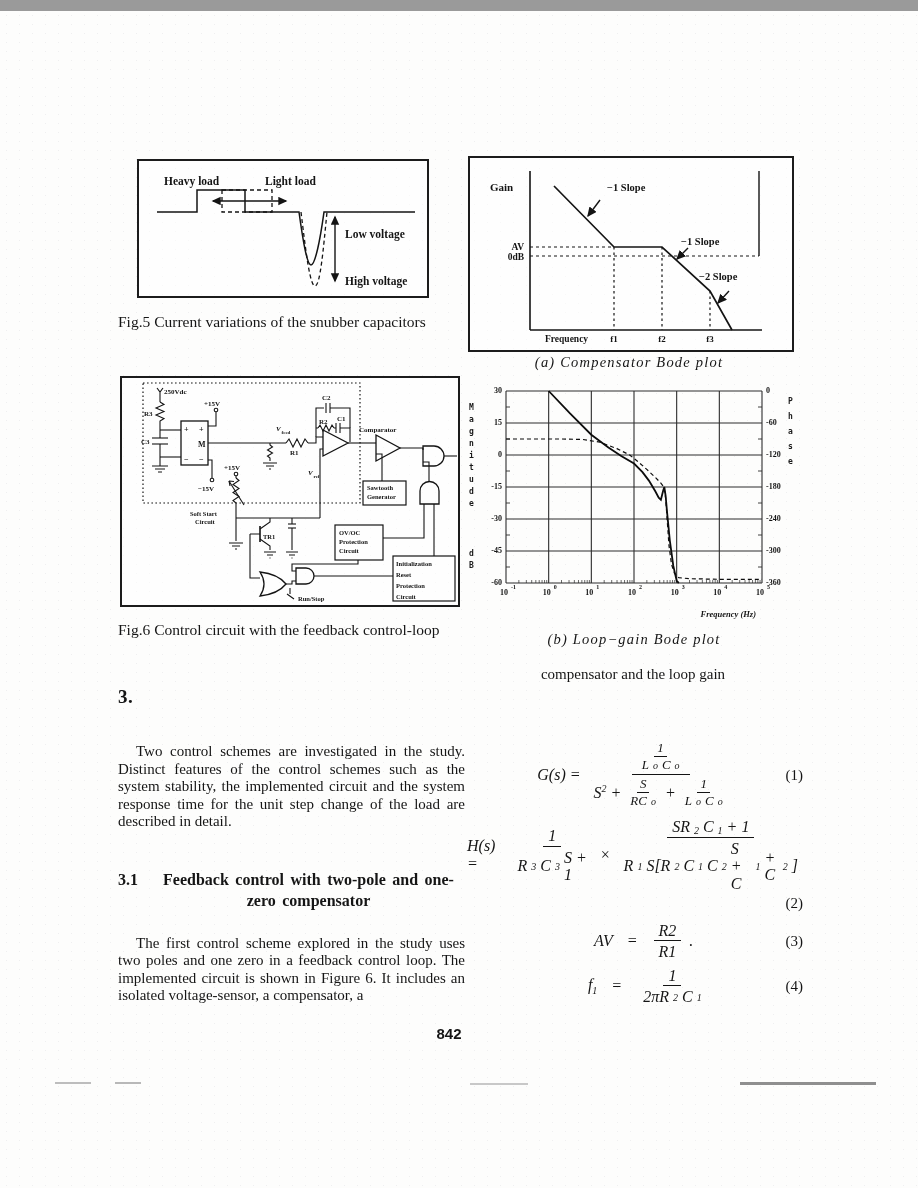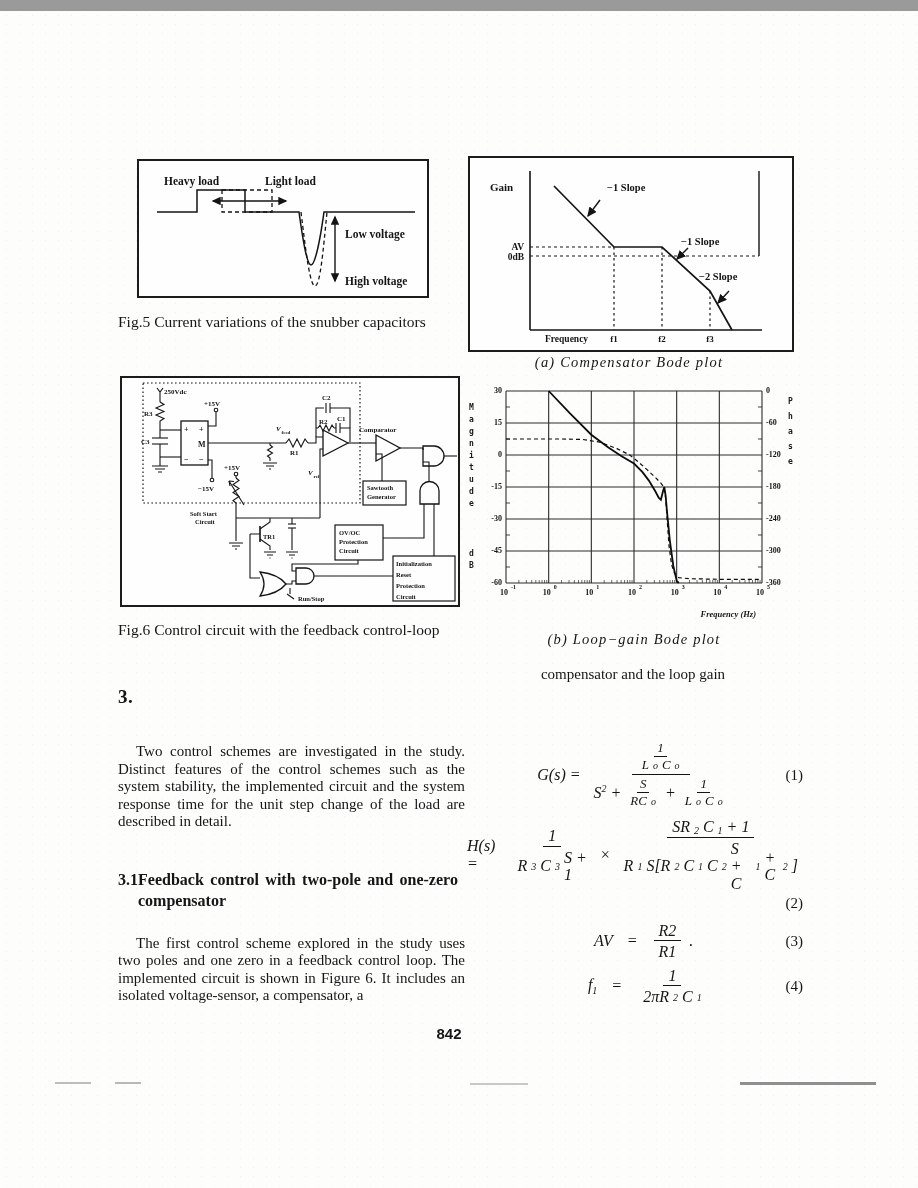--- a/index.html
+++ b/index.html
@@ -10,22 +10,22 @@
   .abs{position:absolute;}
   .figbox{position:absolute;border:2px solid #1c1c1c;background:rgba(255,255,255,.55);}
   .caption{position:absolute;font-size:15.5px;color:#161616;white-space:nowrap;}
   .subcap{position:absolute;font-size:14.5px;letter-spacing:1.2px;text-align:center;color:#161616;font-style:italic;}
   svg{display:block;}
   svg text{fill:#141414;font-family:"Liberation Serif",serif;}
   .leftcol{position:absolute;left:118px;top:675px;width:347px;}
   .rightcol{position:absolute;left:467px;top:712px;width:338px;}
   .h-sec{display:flex;gap:24px;font-size:19px;font-weight:bold;letter-spacing:.4px;}
   .h-sec .t{word-spacing:3px;}
-  .h-sub{display:flex;font-size:16px;font-weight:bold;margin-top:38px;line-height:21px;}
-  .h-sub .t{word-spacing:2.5px;flex:1;}
+  .h-sub{display:flex;gap:14px;font-size:16px;font-weight:bold;margin-top:38px;line-height:21px;}
+  .h-sub .t{word-spacing:2.5px;flex:1;text-align:center;}
   .body-p{font-size:15px;line-height:17.5px;text-align:justify;margin:0;}
   .p1{margin-top:35px;text-indent:18px;}
   .p2{margin-top:24px;text-indent:18px;}
   .rp{margin:0;}
   .fig7cap{position:absolute;left:468px;top:654px;width:330px;text-align:center;
            font-size:15px;line-height:18px;}
   
   .eq{position:relative;display:flex;align-items:center;justify-content:center;
       font-size:16px;font-style:italic;margin-top:14px;gap:6px;}
   .eq .eqnum{position:absolute;right:2px;top:50%;transform:translateY(-50%);font-style:normal;font-size:15px;}

